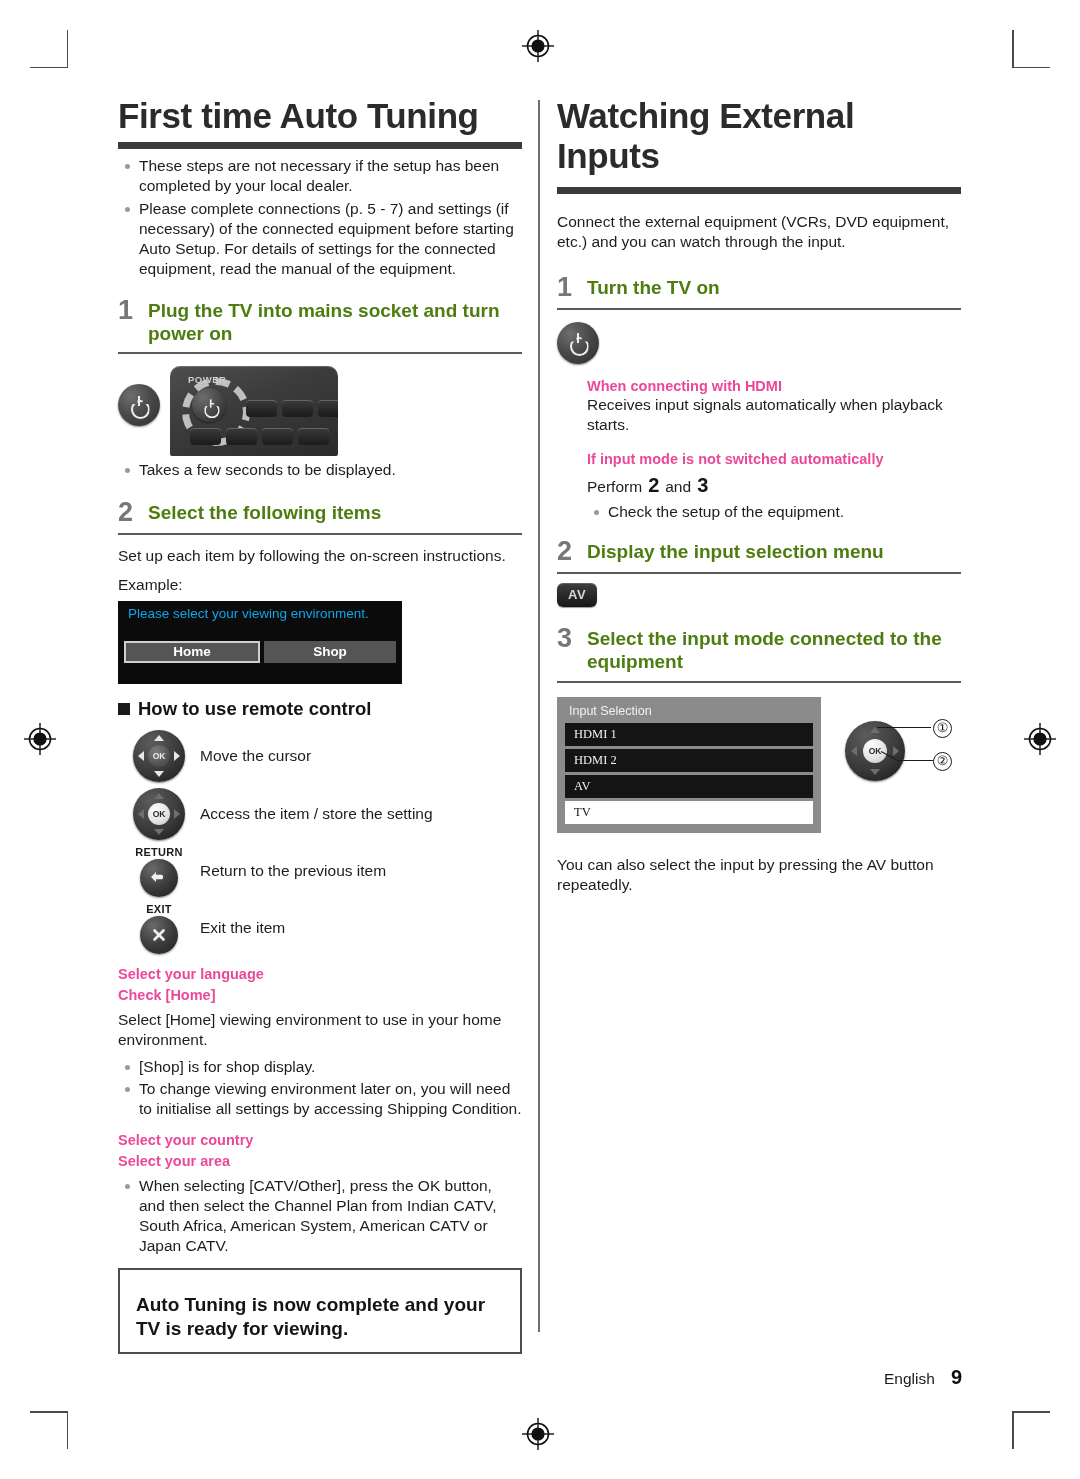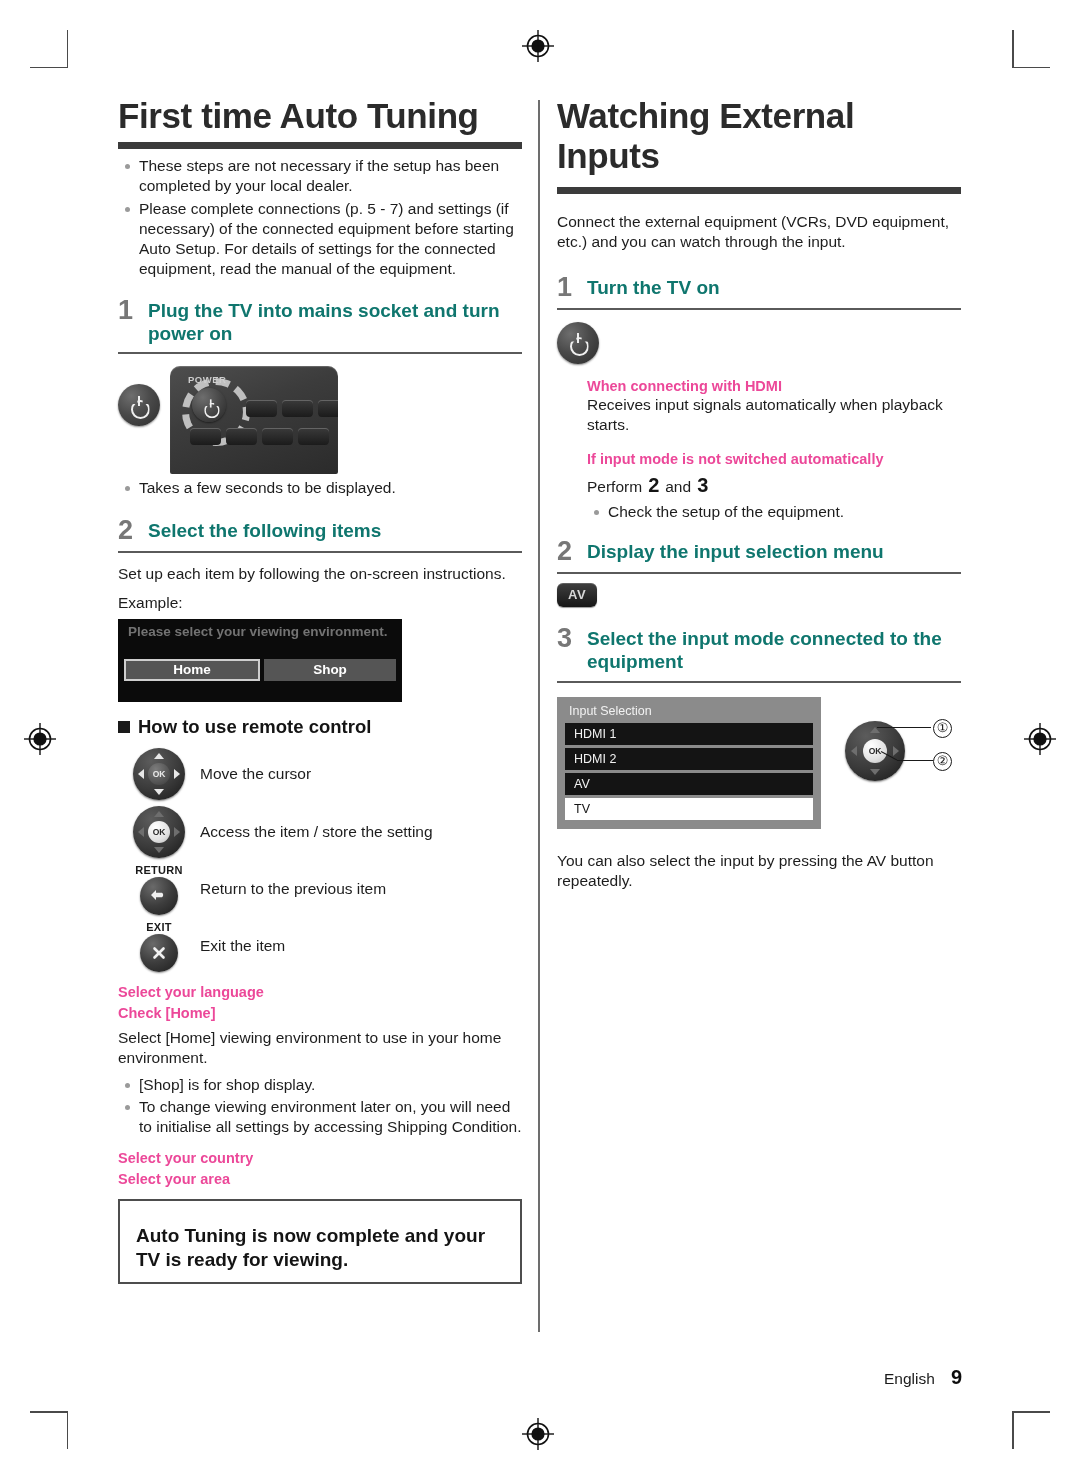--- a/index.html
+++ b/index.html
@@ -134,21 +134,21 @@
     font-weight: bold;
     color: #777777;
     line-height: 1.0;
     width: 30px;
     flex: none;
   }
   .step-title {
     font-size: 19px;
     font-weight: bold;
     line-height: 1.22;
-    color: #0f766e;
+    color: #4d7c0f;
     padding-top: 2px;
   }
   .rule-thin {
     height: 2px;
     background: #5a5a5a;
     margin-top: 7px;
   }
 
   
   .body-txt {
@@ -212,21 +212,21 @@
     content: "";
     position: absolute;
     left: 8px; top: 0px;
     width: 2.2px; height: 10px;
     background: #efefef;
   }
 
   .remote-body {
     margin-left: 10px;
     width: 168px;
-    height: 108px;
+    height: 90px;
     background: linear-gradient(160deg, #4e4e4e 0%, #3c3c3c 40%, #2b2b2b 100%);
     border-radius: 10px 10px 2px 2px;
     position: relative;
     box-shadow: inset 0 1px 1px rgba(255,255,255,.22);
     overflow: hidden;
   }
   .remote-label {
     position: absolute;
     left: 18px; top: 8px;
     font-size: 9.5px;
@@ -265,22 +265,22 @@
 
   
   .osd-example {
     margin-top: 6px;
     width: 284px;
     background: #0b0b0b;
     padding: 0 0 5px 0;
   }
   .osd-title {
     font-size: 13.5px;
-    font-weight: bold;
-    color: #737373;
+    font-weight: normal;
+    color: #0ea5e9;
     padding: 5px 8px 4px 10px;
     background: #0b0b0b;
   }
   .osd-choices {
     display: flex;
     gap: 4px;
     padding: 16px 6px;
   }
   .osd-btn {
     flex: 1;
@@ -439,20 +439,21 @@
     font-size: 12.5px;
     color: #f2f2f2;
     padding: 1px 0 5px 4px;
   }
   .inputsel-item {
     background: #141414;
     color: #f2f2f2;
     font-size: 12.5px;
     padding: 4px 0 4px 9px;
     margin-bottom: 3px;
+    font-family: Liberation Serif, serif;
   }
   .inputsel-item.sel {
     background: #ffffff;
     color: #141414;
     margin-bottom: 0;
   }
 
   .dpad-callout {
     position: relative;
     margin-left: 24px;
@@ -672,20 +673,23 @@
     <p class="body-txt" style="margin-top:7px">Select [Home] viewing environment to use in your home environment.</p>
 
     <ul class="bul">
       <li>[Shop] is for shop display.</li>
       <li>To change viewing environment later on, you will need to initialise all settings by accessing Shipping Condition.</li>
     </ul>
 
     <p class="sub-bold">Select your country</p>
     <p class="sub-bold tight">Select your area</p>
 
+    <ul class="bul">
+      <li>When selecting [CATV/Other], press the OK button, and then select the Channel Plan from Indian CATV, South Africa, American System, American CATV or Japan CATV.</li>
+    </ul>
 
     <div class="callout">
       <div class="callout-txt">Auto Tuning is now complete and your TV is ready for viewing.</div>
     </div>
   </div>
 
   <div class="col col-right">
 
     <h1 class="chapter">Watching External Inputs</h1>
     <div class="rule-thick" style="margin-top:10px"></div>

